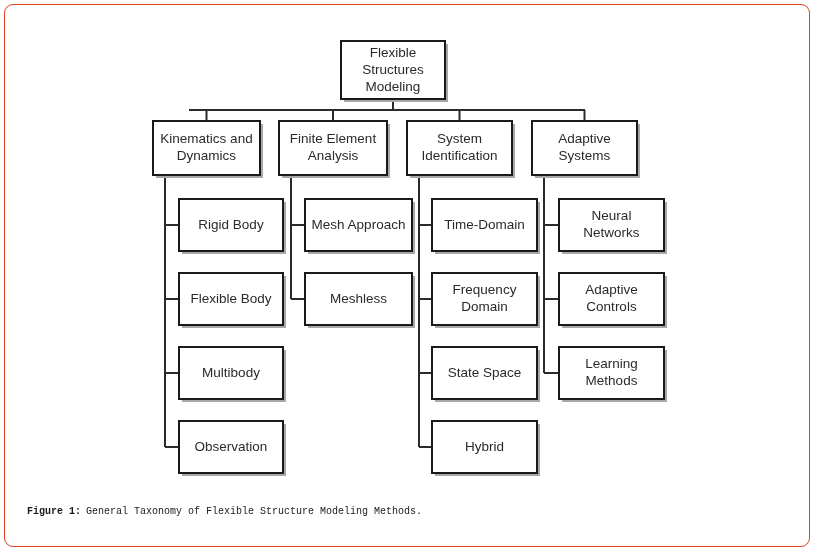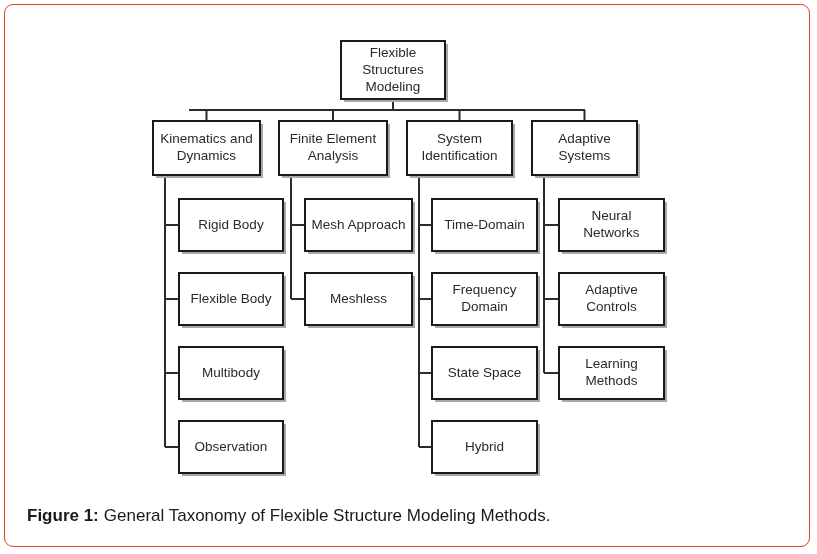--- a/index.html
+++ b/index.html
@@ -56,23 +56,23 @@
     font-size: 13.5px;
     fill: #2a2a2a;
     text-anchor: middle;
     dominant-baseline: middle;
   }
   #figure-caption {
     position: absolute;
     left: 22px;
     top: 500px;
     width: 760px;
-    font-size: 17px;
+    font-size: 10px;
     color: #1a1a1a;
-    font-family: Liberation Sans, sans-serif;
+    font-family: Liberation Mono, monospace;
     line-height: 1.3;
     white-space: nowrap;
   }
   #caption-label {
     font-weight: bold;
   }
   #caption-text {
     font-weight: normal;
     margin-left: 5px;
   }

